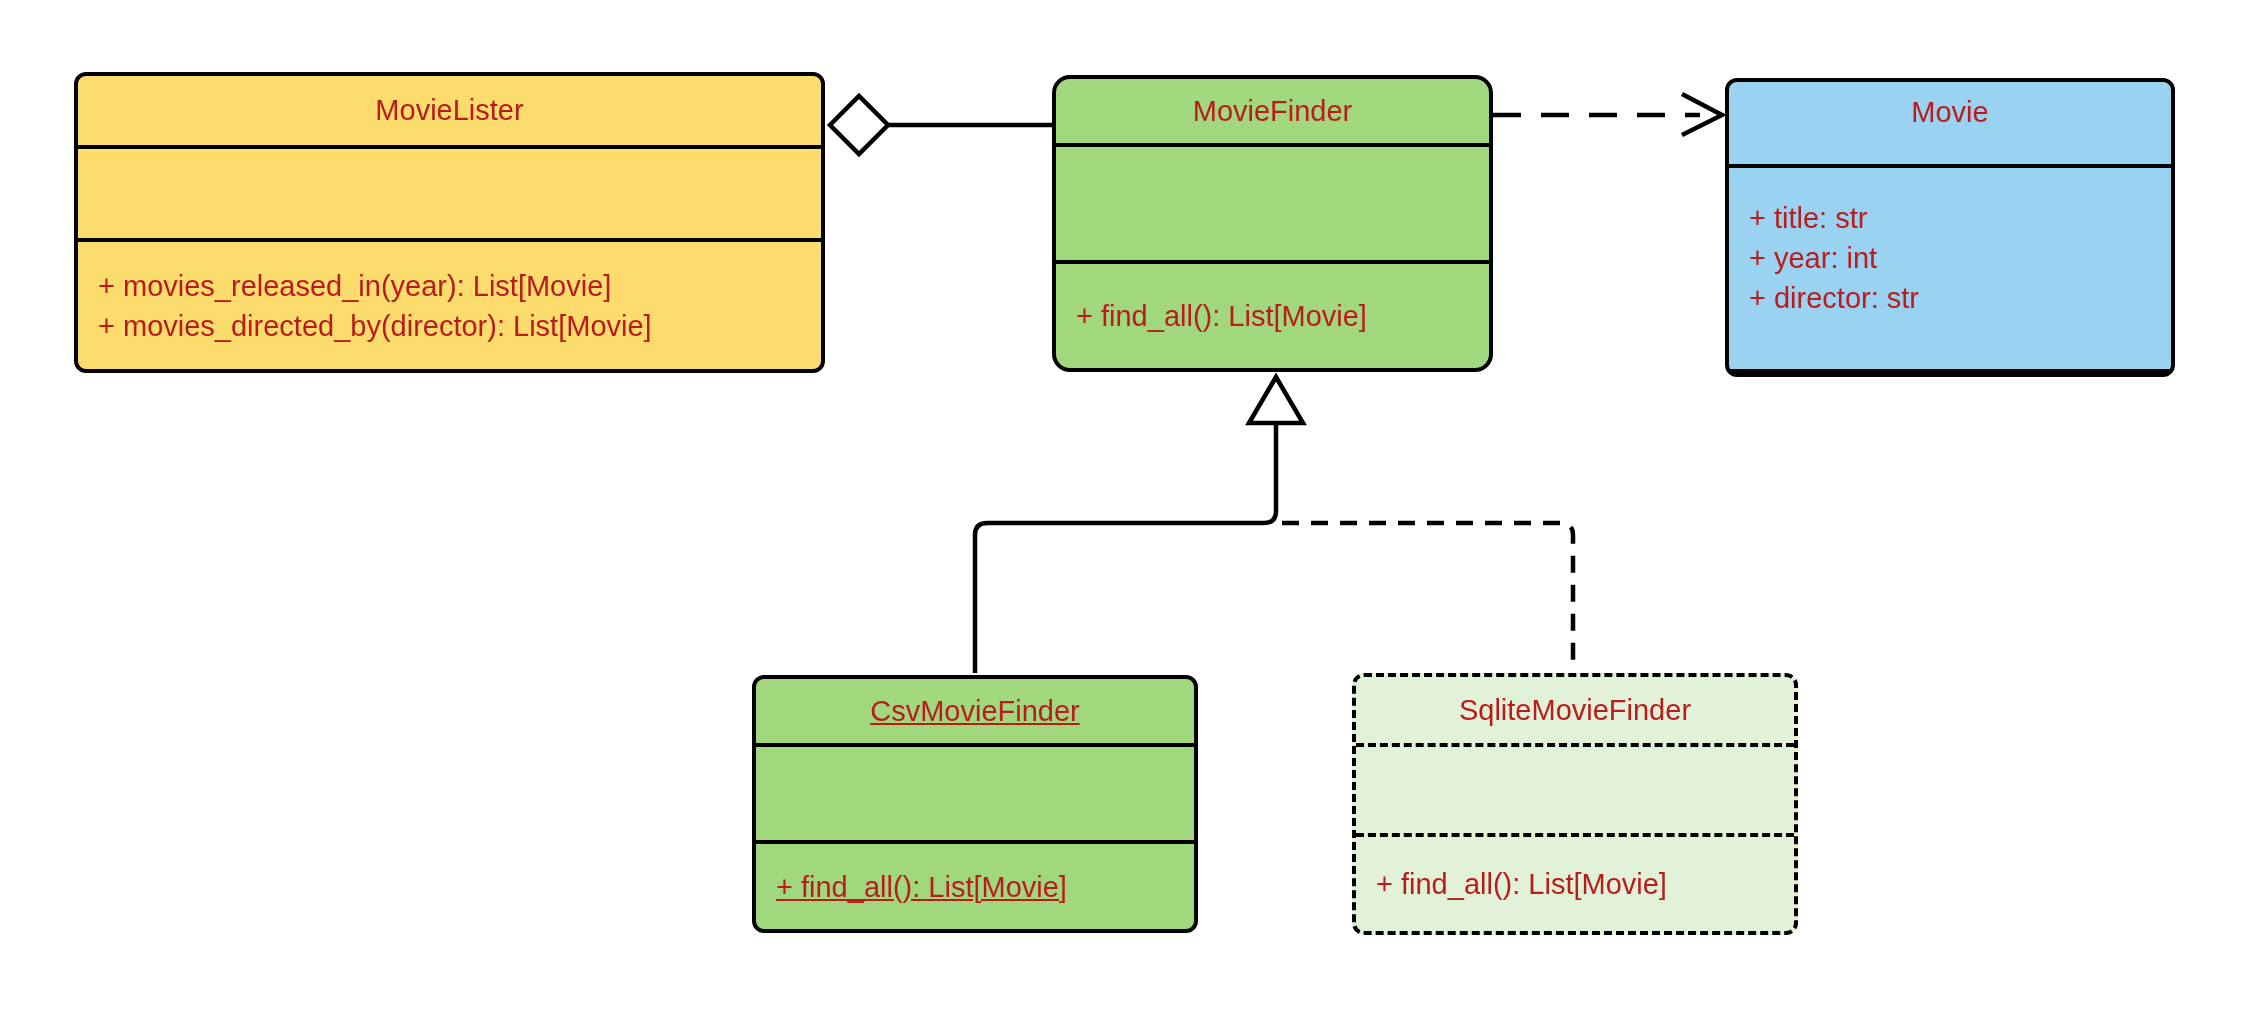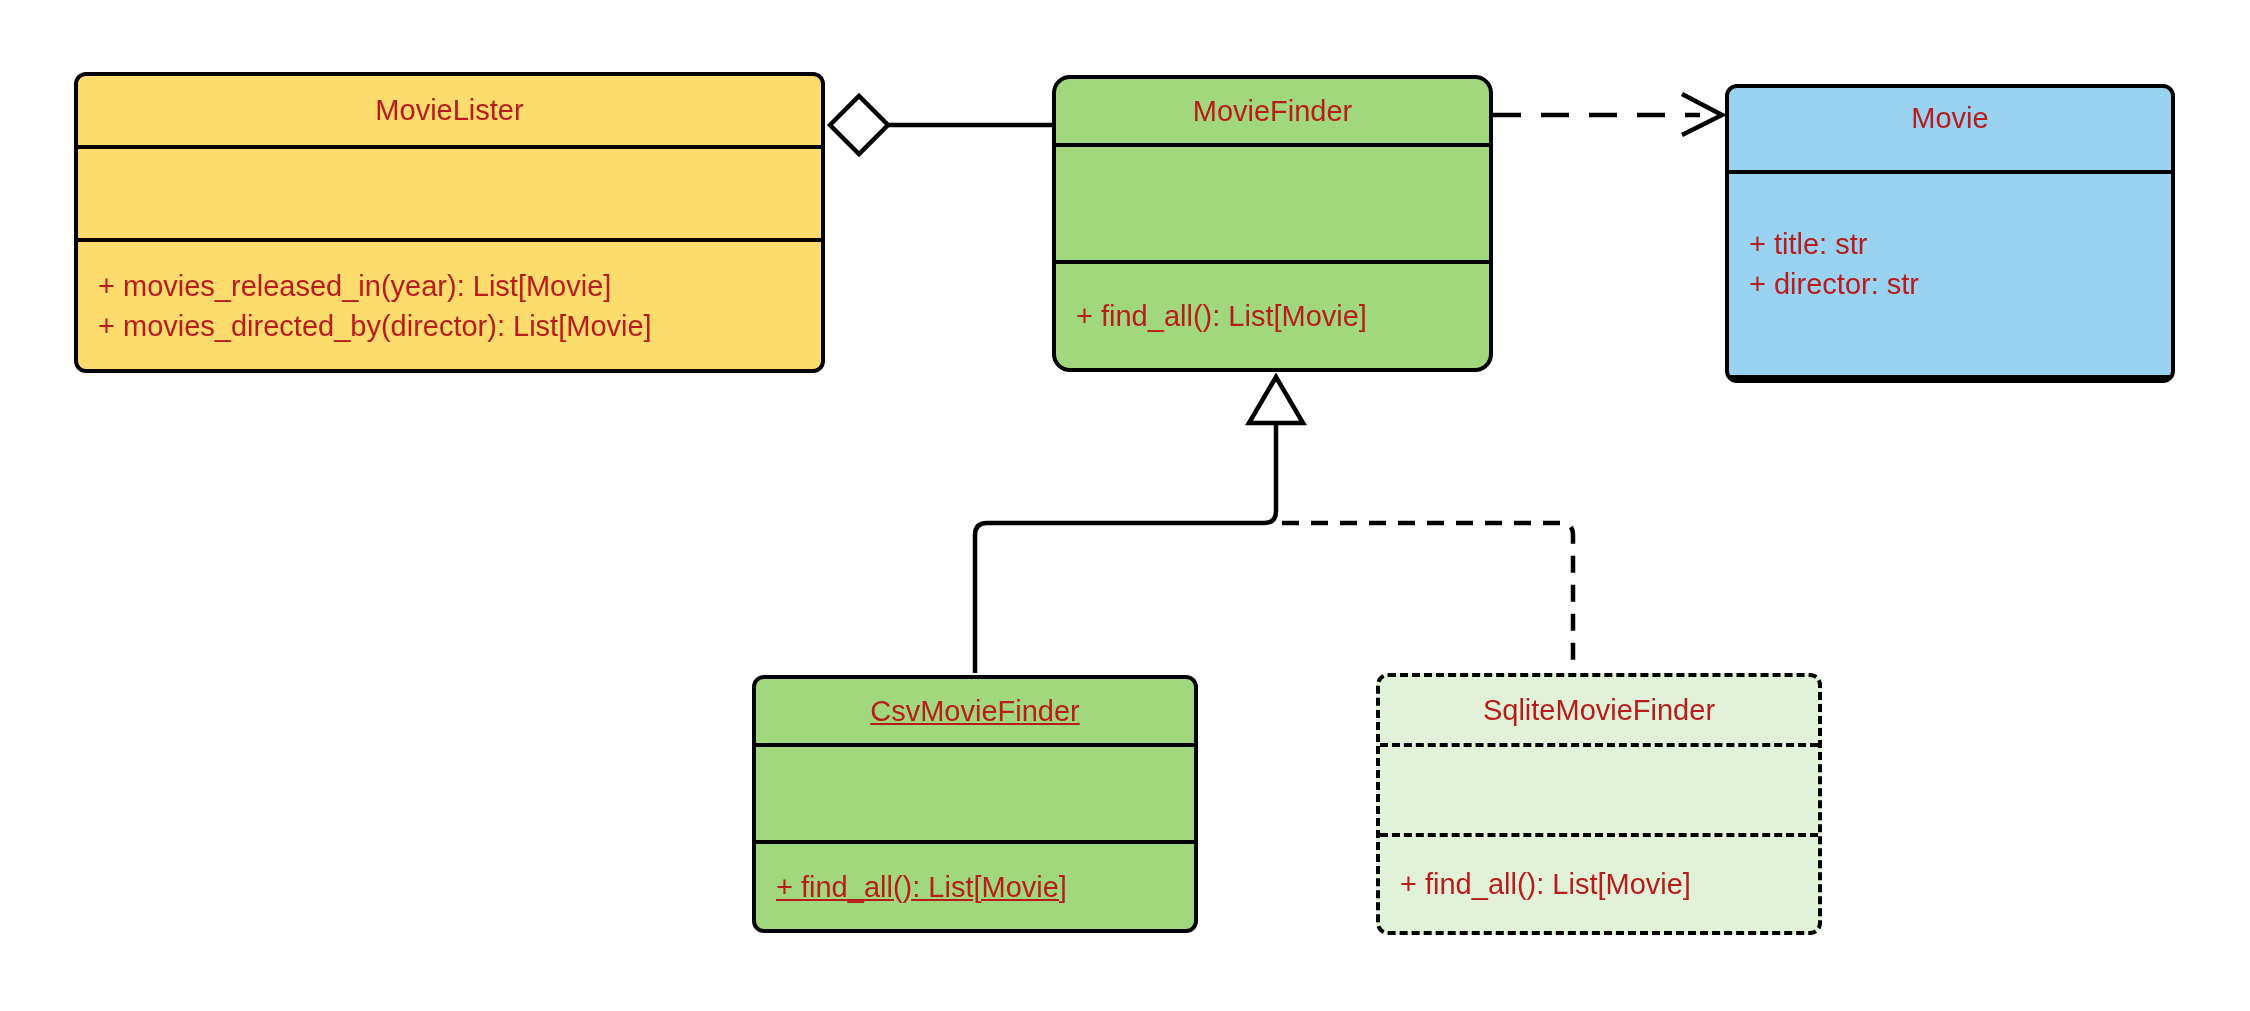--- a/index.html
+++ b/index.html
@@ -64,21 +64,21 @@
 
   
   #cls-movielister { left: 74px;  top: 72px;  width: 751px; height: 301px; }
   #cls-movielister .c-title { height: 69px; }
   #cls-movielister .c-attrs { height: 93px; }
 
   #cls-moviefinder { left: 1052px; top: 75px; width: 441px; height: 297px; border-radius: 18px; }
   #cls-moviefinder .c-title { height: 64px; }
   #cls-moviefinder .c-attrs { height: 117px; }
 
-  #cls-movie { left: 1725px; top: 84px; width: 450px; height: 299px; gap: 20px; }
+  #cls-movie { left: 1725px; top: 78px; width: 450px; height: 299px; gap: 20px; }
   #cls-movie .c-title { height: 66px; }
   #cls-movie .c-attrs { height: 197px; }
 
   #cls-csvmoviefinder { left: 752px; top: 675px; width: 446px; height: 258px; text-decoration: underline; }
   #cls-csvmoviefinder .c-title { height: 64px; }
   #cls-csvmoviefinder .c-attrs { height: 97px; }
 
   #cls-sqlitemoviefinder { left: 1352px; top: 673px; width: 446px; height: 262px; }
   #cls-sqlitemoviefinder .c-title { height: 66px; }
   #cls-sqlitemoviefinder .c-attrs { height: 90px; }
@@ -124,34 +124,35 @@
     <div class="compartment c-attrs"></div>
     <div class="compartment c-methods">
       <div class="member">+ find_all(): List[Movie]</div>
     </div>
   </div>
 
   <div class="uml-class" id="cls-movie" style="background-color: rgb(154, 210, 242);">
     <div class="compartment c-title">Movie</div>
     <div class="compartment c-attrs">
       <div class="member">+ title: str</div>
+      <div class="member">+ year: int</div>
       <div class="member">+ director: str</div>
     </div>
     <div class="compartment c-methods"></div>
   </div>
 
   <div class="uml-class" id="cls-csvmoviefinder" style="background-color: rgb(161, 216, 125);">
     <div class="compartment c-title">CsvMovieFinder</div>
     <div class="compartment c-attrs"></div>
     <div class="compartment c-methods">
       <div class="member">+ find_all(): List[Movie]</div>
     </div>
   </div>
 
-  <div class="uml-class dashed" id="cls-sqlitemoviefinder" style="background-color: rgb(226, 242, 216); margin-left: 24px;">
+  <div class="uml-class dashed" id="cls-sqlitemoviefinder" style="background-color: rgb(226, 242, 216);">
     <div class="compartment c-title">SqliteMovieFinder</div>
     <div class="compartment c-attrs"></div>
     <div class="compartment c-methods">
       <div class="member">+ find_all(): List[Movie]</div>
     </div>
   </div>
 
 </div>
 
 </body></html>

